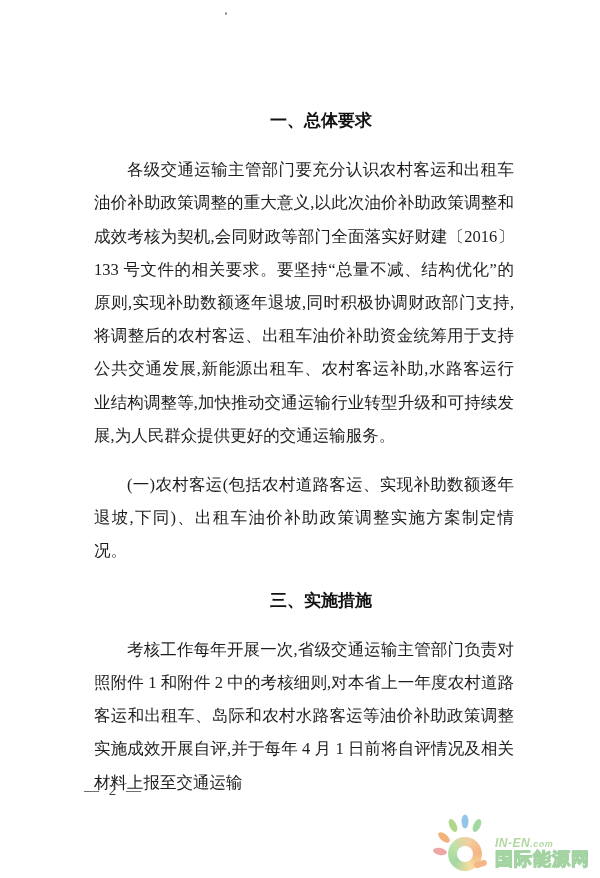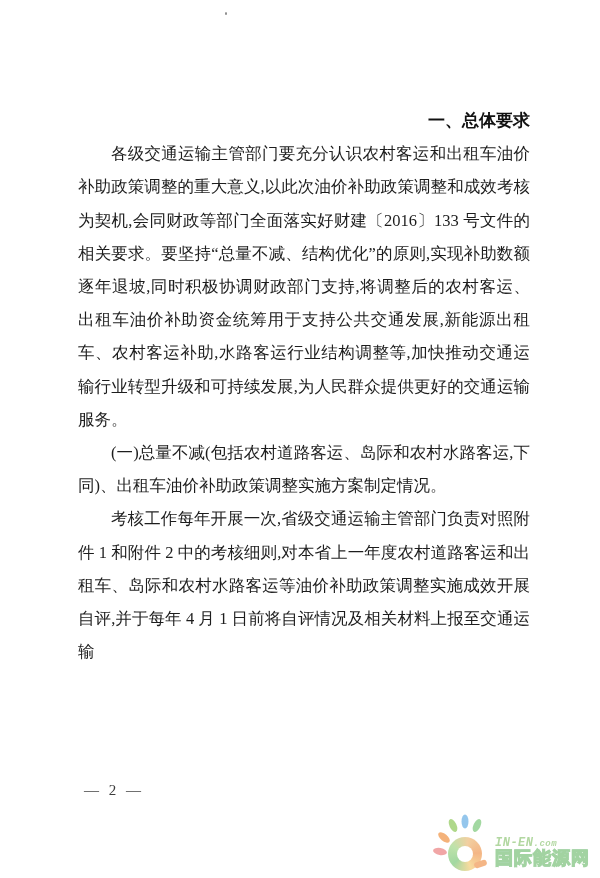--- a/index.html
+++ b/index.html
@@ -35,24 +35,24 @@
     text-align: justify;
   }
   .content h2 {
     margin: 0;
     font-size: 17px;
     font-weight: bold;
     text-indent: 2em;
     line-height: 33.2px;
     color: #111;
     font-family: "Liberation Sans", "DejaVu Sans", sans-serif;
-    text-align: right;
+    text-align: center;
   }
   .content p {
-    margin: 0;
+    margin: 16px;
     text-indent: 2em;
   }
   .page-number {
     position: absolute;
     left: 84px;
     top: 782px;
     font-size: 15px;
     letter-spacing: 3px;
     color: #3c3c3c;
     font-family: "Liberation Serif", "DejaVu Serif", serif;
@@ -108,21 +108,21 @@
     border-radius: 50%;
   }
   .petal-pink   { left: 1px;  top: 33px; transform: rotate(10deg);  }
   .petal-orange { left: 5px;  top: 19px; transform: rotate(40deg);  }
   .petal-green1 { left: 14px; top: 7px;  transform: rotate(65deg);  }
   .petal-blue   { left: 26px; top: 3px;  transform: rotate(90deg);  }
   .petal-green2 { left: 38px; top: 7px;  transform: rotate(115deg); }
   .wm-text {
     margin-left: 3px;
     padding-bottom: 4px;
-    font-family: Liberation Mono, monospace;
+    font-family: Liberation Sans, sans-serif;
   }
   .wm-en {
     font-weight: bold;
     font-style: italic;
     font-size: 12px;
     letter-spacing: 0.5px;
     line-height: 12px;
   }
   .wm-en .tld {
     font-size: 9px;
@@ -142,22 +142,23 @@
 
 <div class="page">
 
   <div class="scan-speck"></div>
 
   <div class="content">
 
     <h2>一、总体要求</h2>
     <p>各级交通运输主管部门要充分认识农村客运和出租车油价补助政策调整的重大意义,以此次油价补助政策调整和成效考核为契机,会同财政等部门全面落实好财建〔2016〕133 号文件的相关要求。要坚持“总量不减、结构优化”的原则,实现补助数额逐年退坡,同时积极协调财政部门支持,将调整后的农村客运、出租车油价补助资金统筹用于支持公共交通发展,新能源出租车、农村客运补助,水路客运行业结构调整等,加快推动交通运输行业转型升级和可持续发展,为人民群众提供更好的交通运输服务。</p>
 
-    <p>(一)总量不减(包括农村道路客运、岛际和农村水路客运,下同)、出租车油价补助政策调整实施方案制定情况。</p>
+    <p>(一)农村客运(包括农村道路客运、实现补助数额逐年退坡,下同)、出租车油价补助政策调整实施方案制定情况。</p>
 
+    <h2>三、实施措施</h2>
     <p>考核工作每年开展一次,省级交通运输主管部门负责对照附件 1 和附件 2 中的考核细则,对本省上一年度农村道路客运和出租车、岛际和农村水路客运等油价补助政策调整实施成效开展自评,并于每年 4 月 1 日前将自评情况及相关材料上报至交通运输</p>
 
   </div>
 
   <div class="page-number">— 2 —</div>
 
   <div class="watermark">
     <div class="wm-logo">
       <span class="petal petal-pink" style="background:#ee9090"></span>
       <span class="petal petal-orange" style="background:#f2a05a"></span>

